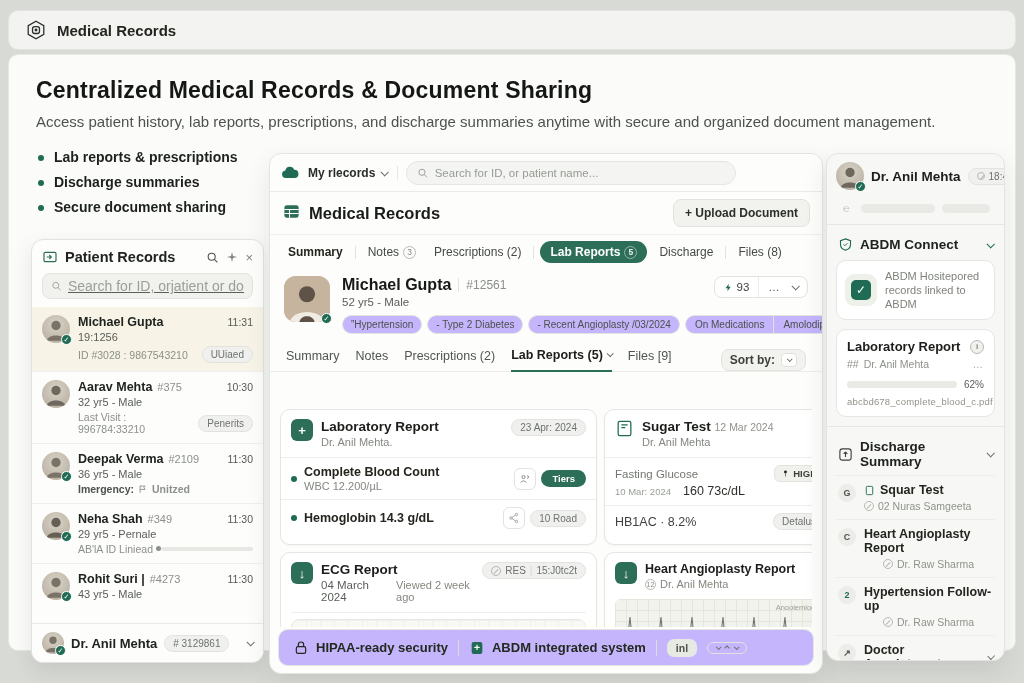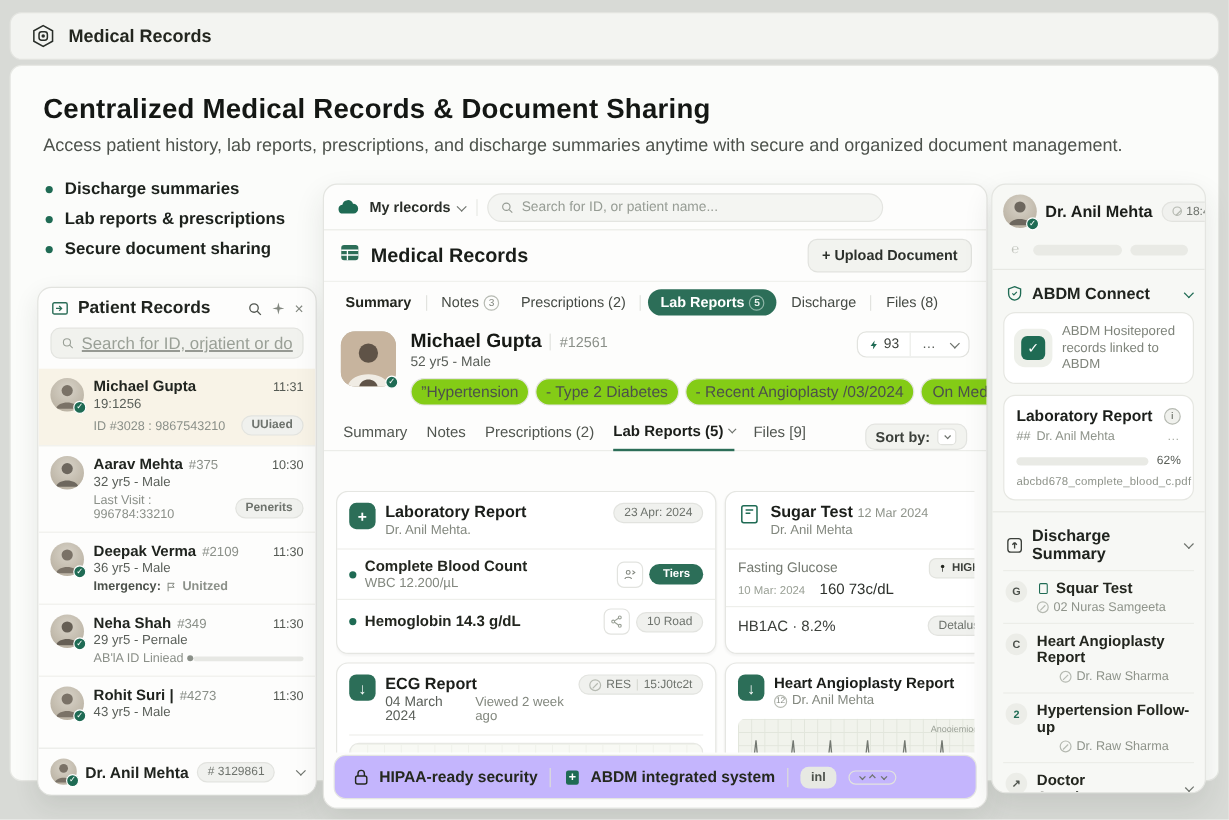--- a/index.html
+++ b/index.html
@@ -54,21 +54,21 @@
   .prow { display:flex; gap:8px; padding:8px 10px; border-top:1px solid #efefec; }
   .prow.sel { background:#f8f3e7; border-top:none; }
   .prow .pav { width:28px; height:28px; }
   .prow .pbody { flex:1; min-width:0; }
   .prow .l1 { display:flex; align-items:baseline; gap:5px; }
   .prow .pname { font-size:12.5px; font-weight:700; color:#20241f; white-space:nowrap; }
   .prow .pid { font-size:11px; color:#8b9089; }
   .prow .ptime { margin-left:auto; font-size:10.5px; color:#555a54; }
   .prow .l2 { font-size:11px; color:#595e58; margin-top:2px; }
   .prow .l3 { font-size:10.5px; color:#8b9089; margin-top:3px; display:flex; align-items:center; gap:4px; }
-  .prow .l3 .pill { margin-left:auto;font-weight:bold; }
+  .prow .l3 .pill { margin-left:auto; }
   .ptrack { flex:1; height:4px; border-radius:2px; background:#e7e8e4; margin-left:4px; position:relative; }
   .ptrack::before { content:""; position:absolute; left:-5px; top:-1px; width:5px; height:5px; border-radius:50%; background:#8b9089; }
   .pfoot { border-top:1px solid #e9eae6; padding:8px 10px; display:flex; align-items:center; gap:7px; background:#fdfdfc; }
   .pfoot .n { font-size:13px; font-weight:700; color:#20241f; }
   .pfoot .chev { margin-left:auto; }
 
   
   .cpanel { position:absolute; left:260px; top:98px; width:554px; height:521px; background:#fdfdfc;
             border:1px solid #e4e5e1; border-radius:12px; box-shadow:0 10px 24px rgba(40,45,40,.10); overflow:hidden; }
   .ctoolbar { height:38px; border-bottom:1px solid #ececе8; border-bottom:1px solid #ececе8; display:flex; align-items:center; gap:8px; padding:0 10px;
@@ -92,21 +92,21 @@
   .ctabs .tb.active .circ { border-color:#8fb6a8; color:#e8f1ec; }
 
   .pcard { display:flex; gap:12px; padding:10px 14px 8px 14px; }
   .pcard .pav { width:46px; height:46px; border-radius:12px; }
   .pcard .pav svg { border-radius:12px; }
   .pcard .nrow { display:flex; align-items:center; gap:7px; }
   .pcard .nm { font-size:16px; font-weight:700; color:#16191 5; color:#161915; }
   .pcard .pid { font-size:12px; color:#8b9089; border-left:1px solid #e2e3df; padding-left:7px; }
   .pcard .meta { font-size:11.5px; color:#595e58; margin-top:2px; }
   .pcard .tags { display:flex; gap:5px; margin-top:7px; flex-wrap:nowrap; }
-  .pcard .tag { background:#84cc16; border:1px solid #e4e5e1; border-radius:999px; font-size:13px; color:#4c514b;
+  .pcard .tag { background:#c4b5fd; border:1px solid #e4e5e1; border-radius:999px; font-size:10px; color:#4c514b;
                 padding:3px 8px; white-space:nowrap; }
   .pcard .tag.grp { display:inline-flex; gap:0; padding:0; }
   .pcard .tag.grp span { padding:3px 9px; }
   .pcard .tag.grp span + span { border-left:1px solid #e0e1dd; }
   .pcard .actions { margin-left:auto; display:flex; align-items:flex-start; gap:0; }
   .segbtn { display:flex; border:1px solid #e2e3df; border-radius:8px; overflow:hidden; background:#fff; }
   .segbtn > span { padding:4px 9px; font-size:11.5px; color:#3c403b; display:inline-flex; align-items:center; gap:4px; }
   .segbtn > span + span { border-left:1px solid #eceме8; border-left:1px solid #ecede9; }
 
   .subtabs { display:flex; align-items:center; gap:16px; padding:6px 16px 0 16px; font-size:12.5px; color:#50554f;
@@ -210,25 +210,25 @@
   </span>
   <span class="title">Medical Records</span>
 </div>
 
 <div class="page">
   <div class="hero-title">Centralized Medical Records &amp; Document Sharing</div>
   <div class="hero-sub">Access patient history, lab reports, prescriptions, and discharge summaries anytime with secure and organized document management.</div>
   <ul class="features">
     <li>
         <span class="b"></span>
-        <span>Discharge summaries</span>
+        <span>Lab reports &amp; prescriptions</span>
       </li>
     <li>
         <span class="b"></span>
-        <span>Lab reports &amp; prescriptions</span>
+        <span>Discharge summaries</span>
       </li>
     <li>
         <span class="b"></span>
         <span>Secure document sharing</span>
       </li>
   </ul>
 
   <div class="ppanel">
     <div class="ppanel-head">
       <span class="hic">

